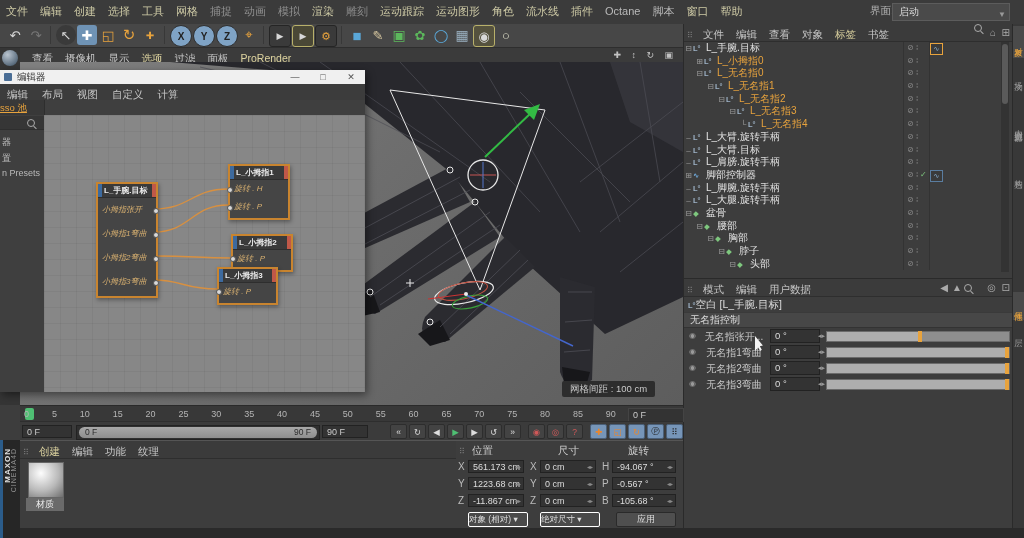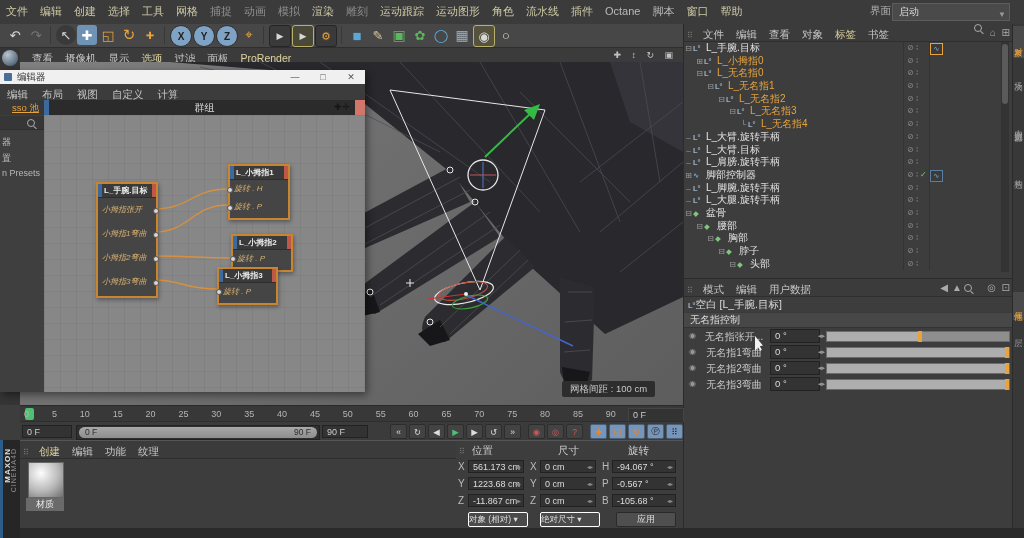--- a/index.html
+++ b/index.html
@@ -80,21 +80,21 @@
   
   .xwin{left:0;top:70px;width:365px;height:322px;z-index:10;box-shadow:2px 3px 8px rgba(0,0,0,.45);}
   .xtitle{position:absolute;left:0;top:0;width:365px;height:14px;background:#f0f0f0;}
   .xtitle .tico{position:absolute;left:4px;top:3px;width:8px;height:8px;background:#4a6e96;border-radius:1px;}
   .xtitle .ttxt{position:absolute;left:17px;top:0;font-size:9.5px;line-height:14px;color:#333;}
   .wbtn{position:absolute;top:0;width:24px;height:14px;color:#555;font-size:9px;text-align:center;line-height:14px;}
   .xmenu{position:absolute;left:0;top:14px;width:365px;height:16px;background:#3c3c3c;border-bottom:1px solid #2d2d2d;white-space:nowrap;}
   .xmi{display:inline-block;padding:0 7px;font-size:10.5px;line-height:16px;color:#c6c6c6;}
   .xbody{position:absolute;left:0;top:30px;width:365px;height:292px;background:#3f3f3f;}
   .pool{position:absolute;left:0;top:0;width:44px;height:292px;background:#3f3f3f;border-right:1px solid #2e2e2e;}
-  .pooltab{position:absolute;left:0;top:0;width:44px;height:15px;font-size:9.5px;line-height:15px;color:#e8a33d;padding-left:12px;box-sizing:border-box;background:#383838;text-decoration:underline;}
+  .pooltab{position:absolute;left:0;top:0;width:44px;height:15px;font-size:9.5px;line-height:15px;color:#e8a33d;padding-left:0;box-sizing:border-box;background:#383838;text-decoration:underline;}
   .poolsearch{position:absolute;left:0;top:16px;width:44px;height:13px;background:#363636;border-bottom:1px solid #2e2e2e;}
   .pitem{position:absolute;left:2px;font-size:9px;color:#b9b9b9;white-space:nowrap;}
   .ghead{position:absolute;left:44px;top:0;width:321px;height:15px;background:#2b2b2b;}
   .ghead .bsq{position:absolute;left:0;top:0;width:5px;height:15px;background:#3d6a9e;}
   .ghead .gt{position:absolute;left:0;width:321px;text-align:center;font-size:10px;line-height:15px;color:#ddd;}
   .ghead .gmove{position:absolute;right:14px;top:0;font-size:9px;color:#151515;line-height:15px;letter-spacing:1px;}
   .ghead .rsq{position:absolute;right:0;top:0;width:10px;height:15px;background:#d0766a;}
   .canvas{position:absolute;left:44px;top:15px;width:321px;height:277px;background:#878787;
           background-image:linear-gradient(rgba(0,0,0,.045) 1px,transparent 1px),linear-gradient(90deg,rgba(0,0,0,.045) 1px,transparent 1px);
           background-size:16px 16px;}
@@ -228,26 +228,20 @@
     <div class="xbody">
       <div class="pool">
         <div class="pooltab">sso 池</div>
         <div class="poolsearch">
             <span class="mag" style="position:absolute;right:4px;top:3px;"></span>
           </div>
         <span class="pitem" style="top:36px;">器</span>
         <span class="pitem" style="top:52px;">置</span>
         <span class="pitem" style="top:68px;">n Presets</span>
       </div>
-      <div class="ghead">
-        <span class="bsq"></span>
-        <span class="gt">群组</span>
-        <span class="gmove">✚✛</span>
-        <span class="rsq"></span>
-      </div>
       <div class="canvas">
         <svg width="321" height="277" viewBox="0 0 321 277" style="position:absolute;left:0;top:0;">
           <g stroke="#d89040" stroke-width="1.4" fill="none">
             <path d="M110,94 C146,94 148,74 184,74"></path>
             <path d="M110,117 C146,117 148,90 184,90"></path>
             <path d="M110,141 C151,141 152,143 187,143"></path>
             <path d="M110,165 C138,165 140,174 173,174"></path>
           </g>
         </svg>
 

